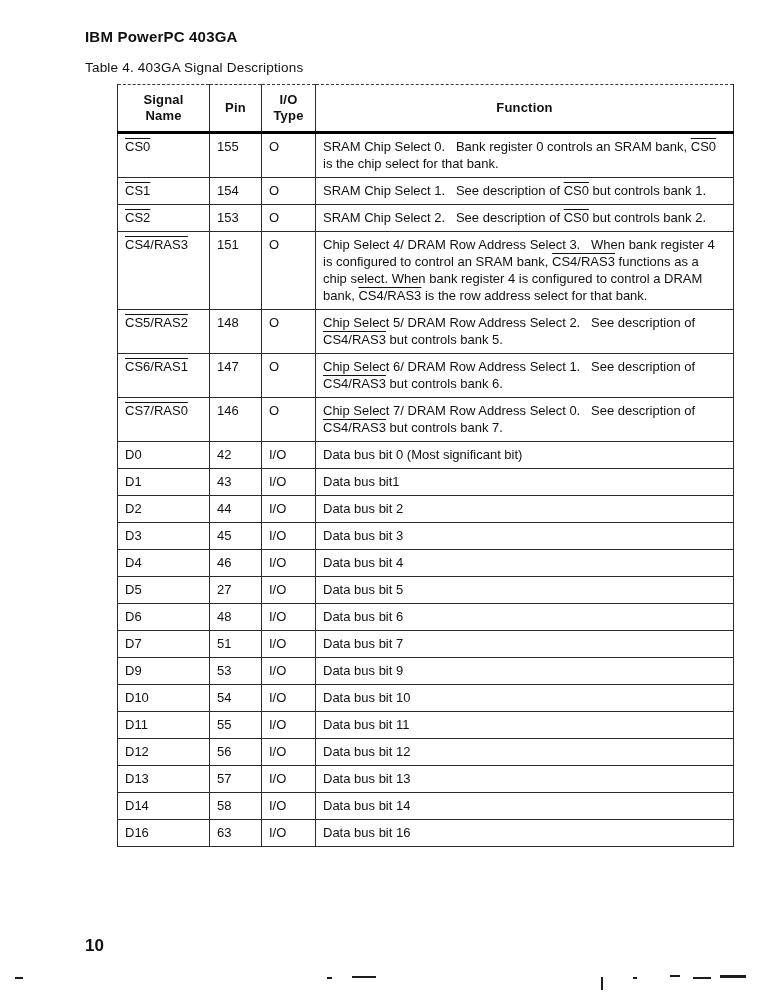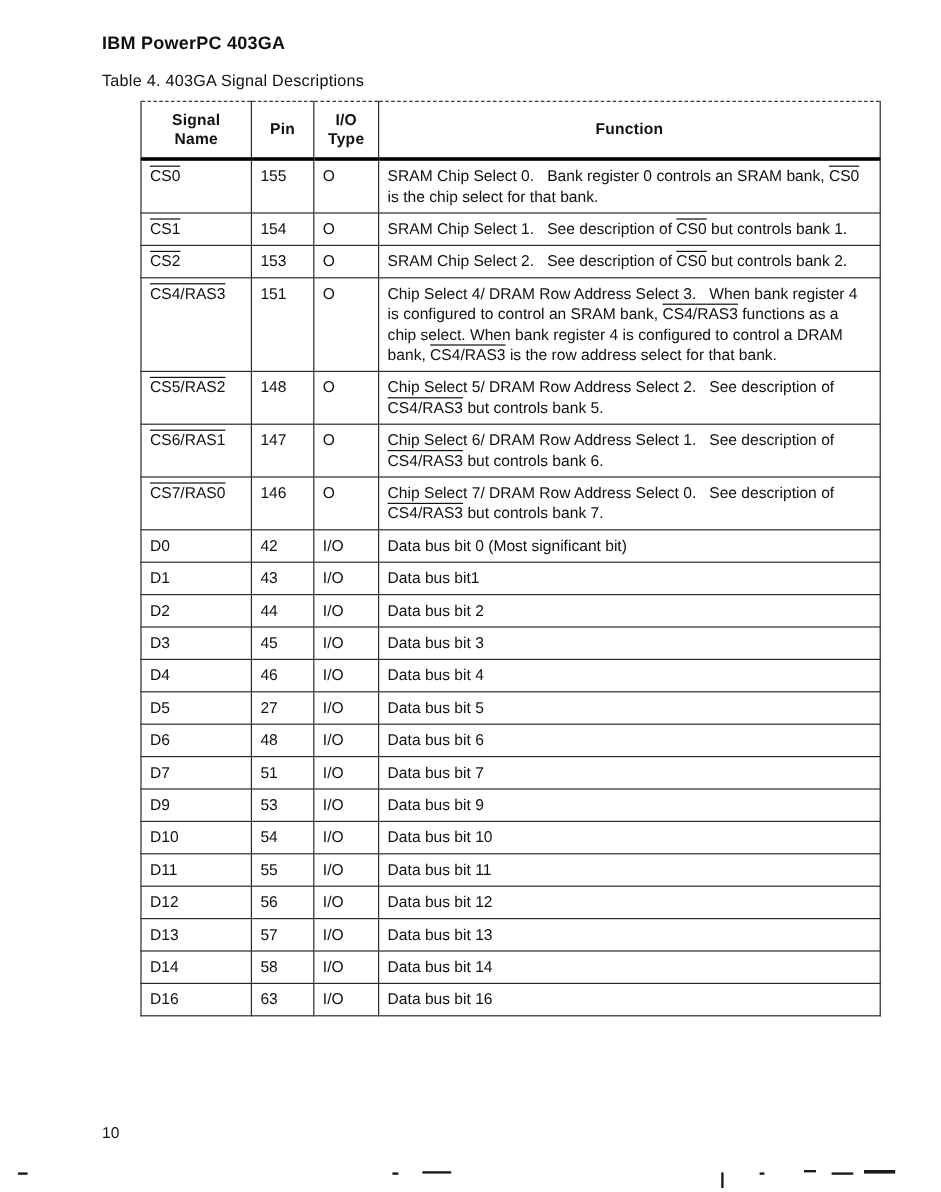--- a/index.html
+++ b/index.html
@@ -66,22 +66,22 @@
   tbody tr:last-child td { border-bottom: 1px solid #2b2b2b; }
   td.cell-function { white-space: pre-wrap; }
   .ov {
     text-decoration: overline;
     text-decoration-thickness: 1px;
     text-underline-offset: 1px;
   }
   .page-footer {
     position: absolute;
     left: 85px; top: 936px;
-    font-size: 13px;
-    font-weight: normal;
+    font-size: 17px;
+    font-weight: bold;
   }
   .artifact {
     position: absolute;
     background: #1c1c1c;
   }
 </style>
 </head>
 <body>
 
 <div class="page-header">

